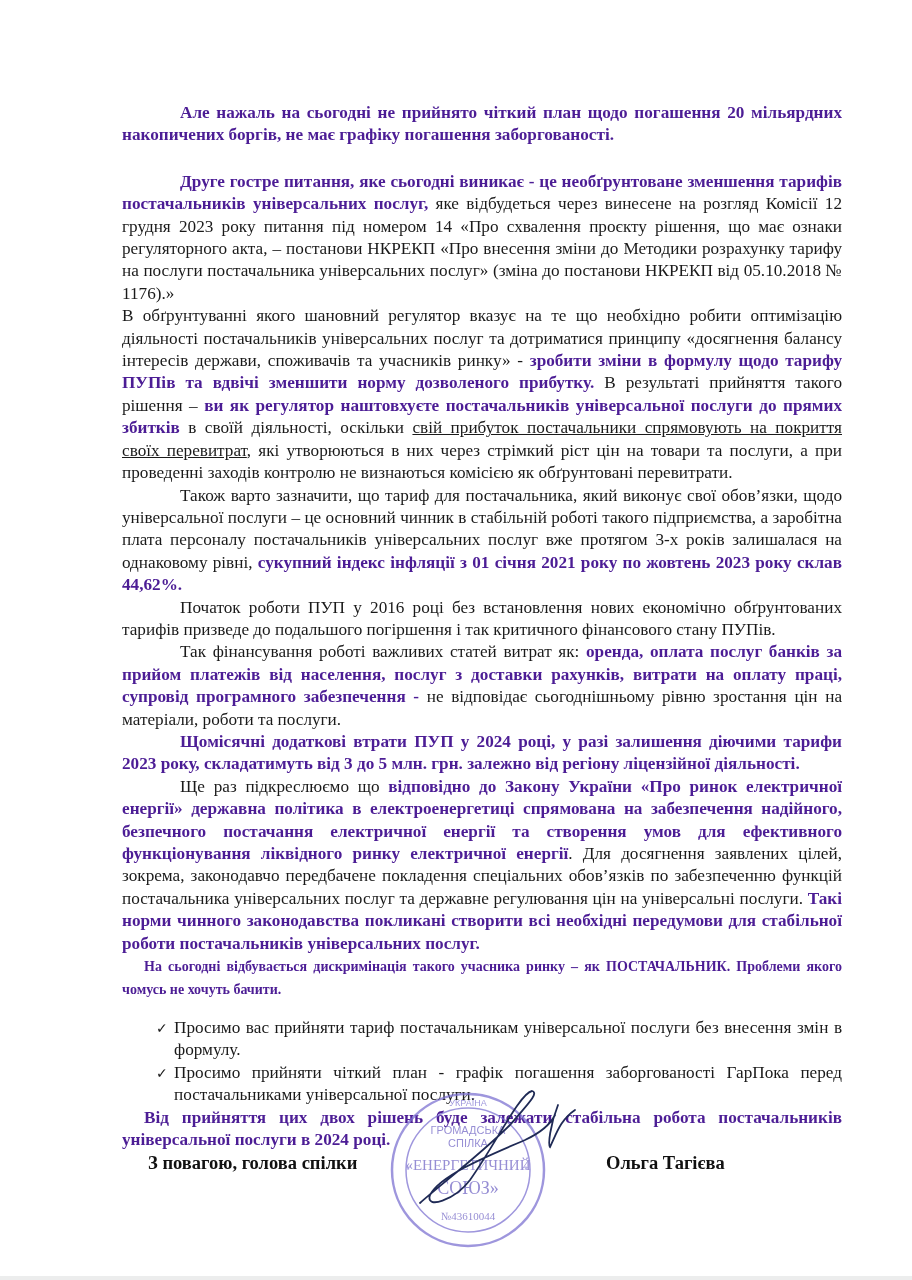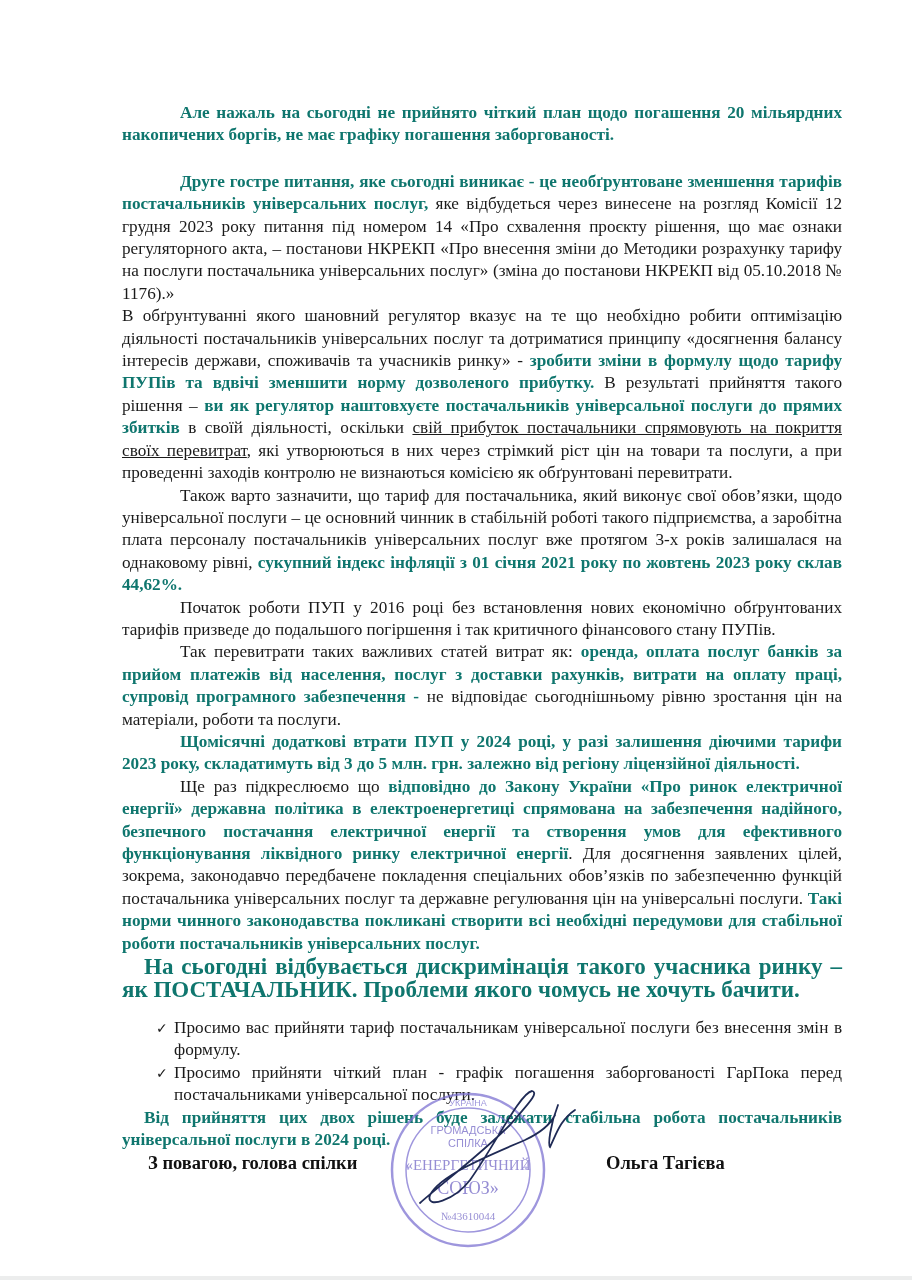--- a/index.html
+++ b/index.html
@@ -9,21 +9,21 @@
     background: #ffffff; border-bottom: 4px solid #eceded;
   }
   .text {
     position: absolute; left: 122px; top: 102px; width: 720px;
     font-family: "Liberation Serif", serif; font-size: 17.2px; line-height: 22.4px;
     color: #1a1a1a; text-align: justify;
   }
   .text p { margin: 0; }
   .ind { text-indent: 58px; }
   .ind2 { text-indent: 22px; }
-  b { font-weight: bold; color: #0f766e; }
+  b { font-weight: bold; color: #4c1d95; }
   .gap1 { height: 24px; }
   u { text-decoration: underline; }
   .checklist { margin: 16px 0 0 0; padding: 0; list-style: none; }
   .checklist li { position: relative; padding-left: 52px; }
   .checklist .chk { position: absolute; left: 34px; top: 0; font-family: "DejaVu Sans", sans-serif; font-size: 14px; }
   .sign-row { position: absolute; left: 122px; top: 1153px; width: 720px; font-family: "Liberation Serif", serif; font-size: 18.5px; font-weight: bold; color: #111; }
   .sign-left { position: absolute; left: 0; top: 0; margin-left: 26px; }
   .sign-right { position: absolute; left: 484px; top: 0; }
   .stamp { position: absolute; left: 388px; top: 1090px; width: 160px; height: 160px; opacity: 0.72; }
   .signature { position: absolute; left: 400px; top: 1085px; width: 190px; height: 130px; }
@@ -41,27 +41,27 @@
     <div class="gap1"></div>
 
     <p class="ind"><b>Друге гостре питання, яке сьогодні виникає - це необґрунтоване зменшення тарифів постачальників універсальних послуг,</b><span> яке відбудеться через винесене на розгляд Комісії 12 грудня 2023 року питання під номером 14 «Про схвалення проєкту рішення, що має ознаки регуляторного акта, – постанови НКРЕКП «Про внесення зміни до Методики розрахунку тарифу на послуги постачальника універсальних послуг» (зміна до постанови НКРЕКП від 05.10.2018 № 1176).»</span></p>
 
     <p><span>В обґрунтуванні якого шановний регулятор вказує на те що необхідно робити оптимізацію діяльності постачальників універсальних послуг та дотриматися принципу «досягнення балансу інтересів держави, споживачів та учасників ринку» - </span><b>зробити зміни в формулу щодо тарифу ПУПів та вдвічі зменшити норму дозволеного прибутку.</b><span> В результаті прийняття такого рішення – </span><b>ви як регулятор наштовхуєте постачальників універсальної послуги до прямих збитків</b><span> в своїй діяльності, оскільки </span><u>свій прибуток постачальники спрямовують на покриття своїх перевитрат</u><span>, які утворюються в них через стрімкий ріст цін на товари та послуги, а при проведенні заходів контролю не визнаються комісією як обґрунтовані перевитрати.</span></p>
 
     <p class="ind"><span>Також варто зазначити, що тариф для постачальника, який виконує свої обов’язки, щодо універсальної послуги – це основний чинник в стабільній роботі такого підприємства, а заробітна плата персоналу постачальників універсальних послуг вже протягом 3-х років залишалася на однаковому рівні, </span><b>сукупний індекс інфляції з 01 січня 2021 року по жовтень 2023 року склав 44,62%.</b></p>
 
     <p class="ind"><span>Початок роботи ПУП у 2016 році без встановлення нових економічно обґрунтованих тарифів призведе до подальшого погіршення і так критичного фінансового стану ПУПів.</span></p>
 
-    <p class="ind"><span>Так перевитрати таких важливих статей витрат як: </span><b>оренда, оплата послуг банків за прийом платежів від населення, послуг з доставки рахунків, витрати на оплату праці, супровід програмного забезпечення -</b><span>  не відповідає сьогоднішньому рівню зростання цін на матеріали, роботи та послуги.</span></p>
+    <p class="ind"><span>Так фінансування роботі важливих статей витрат як: </span><b>оренда, оплата послуг банків за прийом платежів від населення, послуг з доставки рахунків, витрати на оплату праці, супровід програмного забезпечення -</b><span>  не відповідає сьогоднішньому рівню зростання цін на матеріали, роботи та послуги.</span></p>
 
     <p class="ind"><b>Щомісячні додаткові втрати ПУП у 2024 році, у разі залишення діючими тарифи 2023 року, складатимуть від 3 до 5 млн. грн. залежно від регіону ліцензійної діяльності.</b></p>
 
     <p class="ind"><span>Ще раз підкреслюємо що </span><b>відповідно до Закону України «Про ринок електричної енергії» державна політика в електроенергетиці спрямована на забезпечення надійного, безпечного постачання електричної енергії та створення умов для ефективного функціонування ліквідного ринку електричної енергії</b><span>. Для досягнення заявлених цілей, зокрема, законодавчо передбачене покладення спеціальних обов’язків по забезпеченню функцій постачальника універсальних послуг та державне регулювання цін на універсальні послуги. </span><b>Такі норми чинного законодавства покликані створити всі необхідні передумови для стабільної роботи постачальників універсальних послуг.</b></p>
 
-    <p class="ind2" style="font-size:23px;line-height:23px;"><b>На сьогодні відбувається дискримінація такого учасника ринку – як ПОСТАЧАЛЬНИК. Проблеми якого чомусь не хочуть бачити.</b></p>
+    <p class="ind2" style="font-size:14px;line-height:23px;"><b>На сьогодні відбувається дискримінація такого учасника ринку – як ПОСТАЧАЛЬНИК. Проблеми якого чомусь не хочуть бачити.</b></p>
 
     <ul class="checklist">
       <li>
         <span class="chk">✓</span>
         <span>Просимо вас прийняти тариф постачальникам універсальної послуги без внесення змін в формулу.</span>
       </li>
       <li>
         <span class="chk">✓</span>
         <span>Просимо прийняти чіткий план - графік погашення заборгованості ГарПока перед постачальниками універсальної послуги.</span>
       </li>

